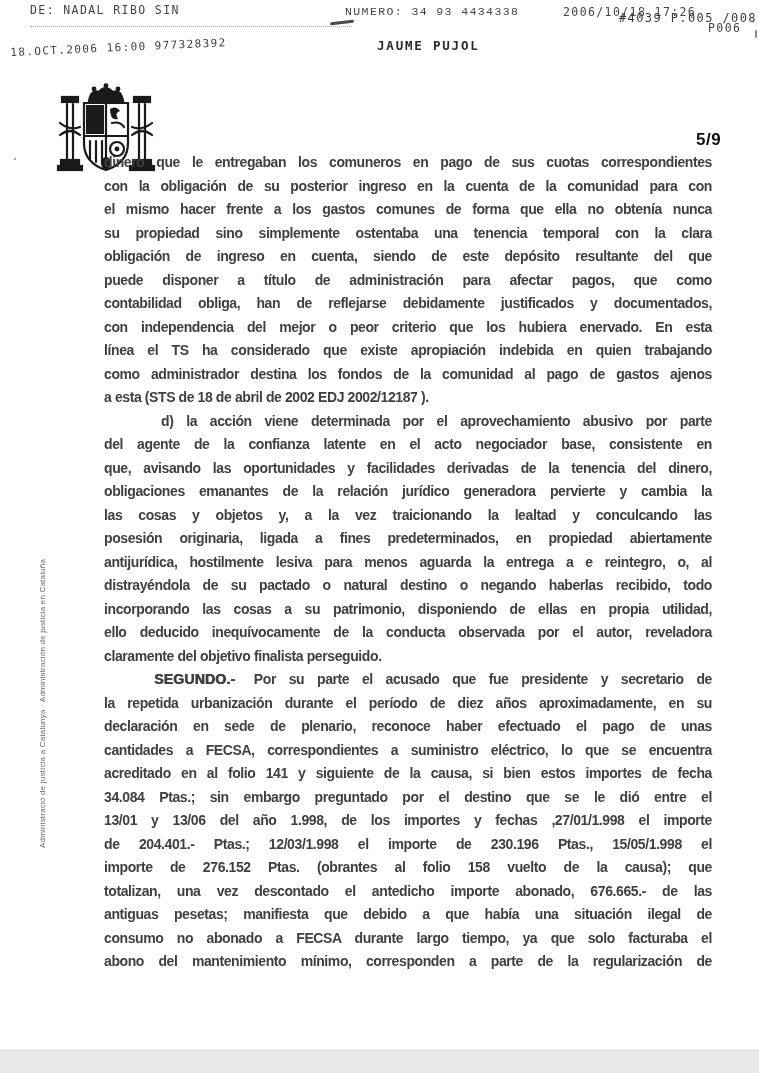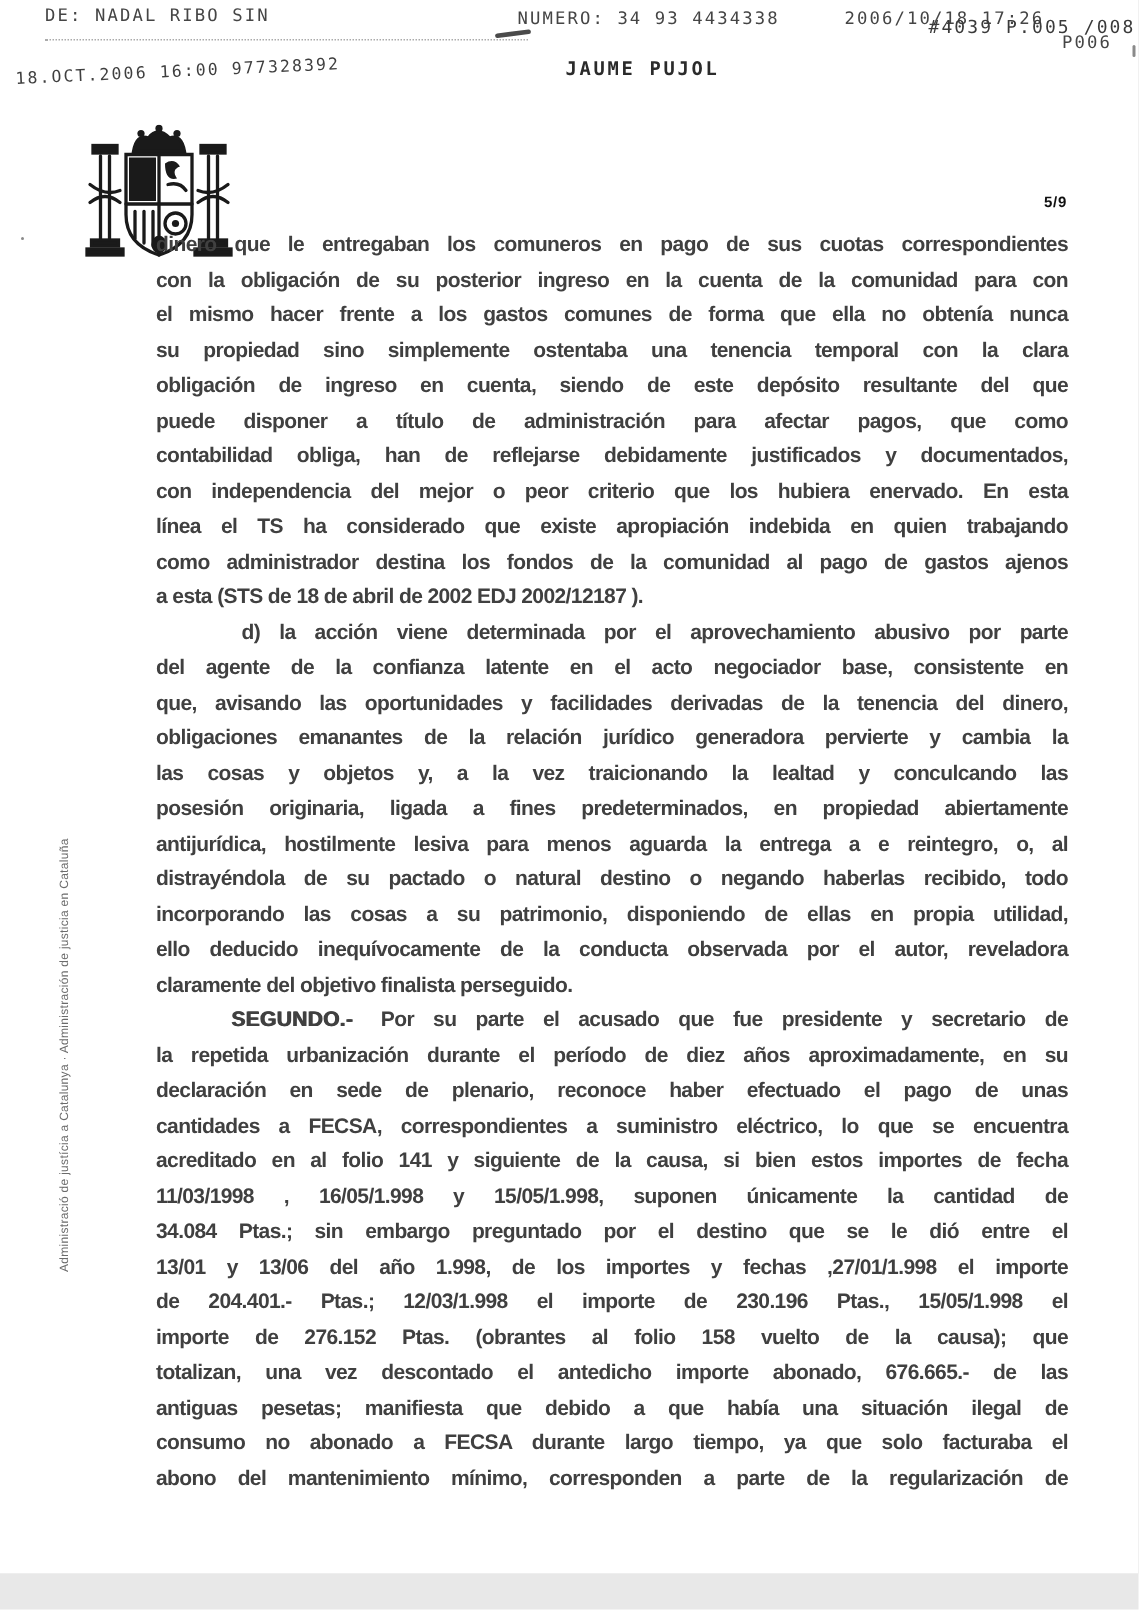--- a/index.html
+++ b/index.html
@@ -29,21 +29,21 @@
   .smear-dash{
     position:absolute;left:330px;top:21px;width:24px;height:3px;
     background:#4a4a4a;transform:rotate(-7deg);border-radius:2px;
   }
   .speck{position:absolute;background:#8a8a8a;border-radius:50%;}
   
   .coat{position:absolute;left:52px;top:83px;width:108px;height:102px;}
   
   .pagenum{
     position:absolute;left:696px;top:130px;
-    font-size:10px;font-weight:700;color:#101010;letter-spacing:0.5px;
+    font-size:17px;font-weight:700;color:#101010;letter-spacing:0.5px;
   }
   
   .vtext{
     position:absolute;left:38px;top:848px;width:322px;
     transform:rotate(-90deg);transform-origin:0 0;
     font-size:8px;color:#6b6b6b;letter-spacing:0.2px;white-space:nowrap;
   }
   
   .docbody{
     position:absolute;left:104px;top:151px;width:608px;
@@ -54,21 +54,21 @@
   .line{text-align:justify;text-align-last:justify;}
   .line.last{text-align-last:left;}
   .lead{letter-spacing:0.2px;text-shadow:0.7px 0 currentColor;padding-right:6px;}
 </style>
 </head>
 <body>
 
 <div class="page">
 
   <div class="hdr" style="left:30px;top:3px;">DE: NADAL RIBO SIN</div>
-  <div class="hdr" style="left:345px;top:5px;">NUMERO: 34 93 4434338</div>
+  <div class="hdr" style="left:345px;top:5px;font-family:Liberation Mono, monospace;">NUMERO: 34 93 4434338</div>
   <div class="hdr" style="left:563px;top:5px;">2006/10/18 17:26</div>
   <div class="hdr" style="left:708px;top:21px;">P006</div>
   <div class="hdr counter" style="left:619px;top:11px;">#4039 P.005 /008</div>
   <div class="hdr sender" style="left:377px;top:38px;">JAUME PUJOL</div>
   <div class="hdr stamp" style="left:10px;top:46px;">18.OCT.2006 16:00 977328392</div>
 
   <div class="smear"></div>
   <div class="smear-dash"></div>
   <div class="speck" style="left:100px;top:144px;width:2px;height:2px;"></div>
   <div class="speck" style="left:14px;top:158px;width:2px;height:2px;"></div>
@@ -146,21 +146,20 @@
         <div class="line">incorporando las cosas a su patrimonio, disponiendo de ellas en propia utilidad,</div>
         <div class="line">ello deducido inequívocamente de la conducta observada por el autor, reveladora</div>
         <div class="line last">claramente del objetivo finalista perseguido.</div>
       </div>
       <div class="para" style="">
         <div class="line" style="text-indent: 50px;"><span class="lead">SEGUNDO.-</span> Por su parte el acusado que fue presidente y secretario de</div>
         <div class="line">la repetida urbanización durante el período de diez años aproximadamente, en su</div>
         <div class="line">declaración en sede de plenario, reconoce haber efectuado el pago de unas</div>
         <div class="line">cantidades a FECSA, correspondientes a suministro eléctrico, lo que se encuentra</div>
         <div class="line">acreditado en al folio 141 y siguiente de la causa, si bien estos importes de fecha</div>
-        <div class="line">11/03/1998 , 16/05/1.998 y 15/05/1.998, suponen únicamente la cantidad de</div>
         <div class="line">34.084 Ptas.; sin embargo preguntado por el destino que se le dió  entre el</div>
         <div class="line">13/01 y 13/06 del año 1.998, de los importes y fechas ,27/01/1.998 el importe</div>
         <div class="line">de 204.401.- Ptas.;  12/03/1.998 el importe de 230.196 Ptas.,  15/05/1.998 el</div>
         <div class="line">importe de 276.152 Ptas. (obrantes al folio 158 vuelto de la causa);  que</div>
         <div class="line">totalizan, una vez descontado el antedicho importe abonado, 676.665.- de las</div>
         <div class="line">antiguas pesetas; manifiesta  que debido a que había una situación ilegal de</div>
         <div class="line">consumo no abonado a FECSA durante largo tiempo, ya que solo facturaba el</div>
         <div class="line">abono del mantenimiento mínimo, corresponden a parte de la regularización de</div>
       </div>
     </div>

